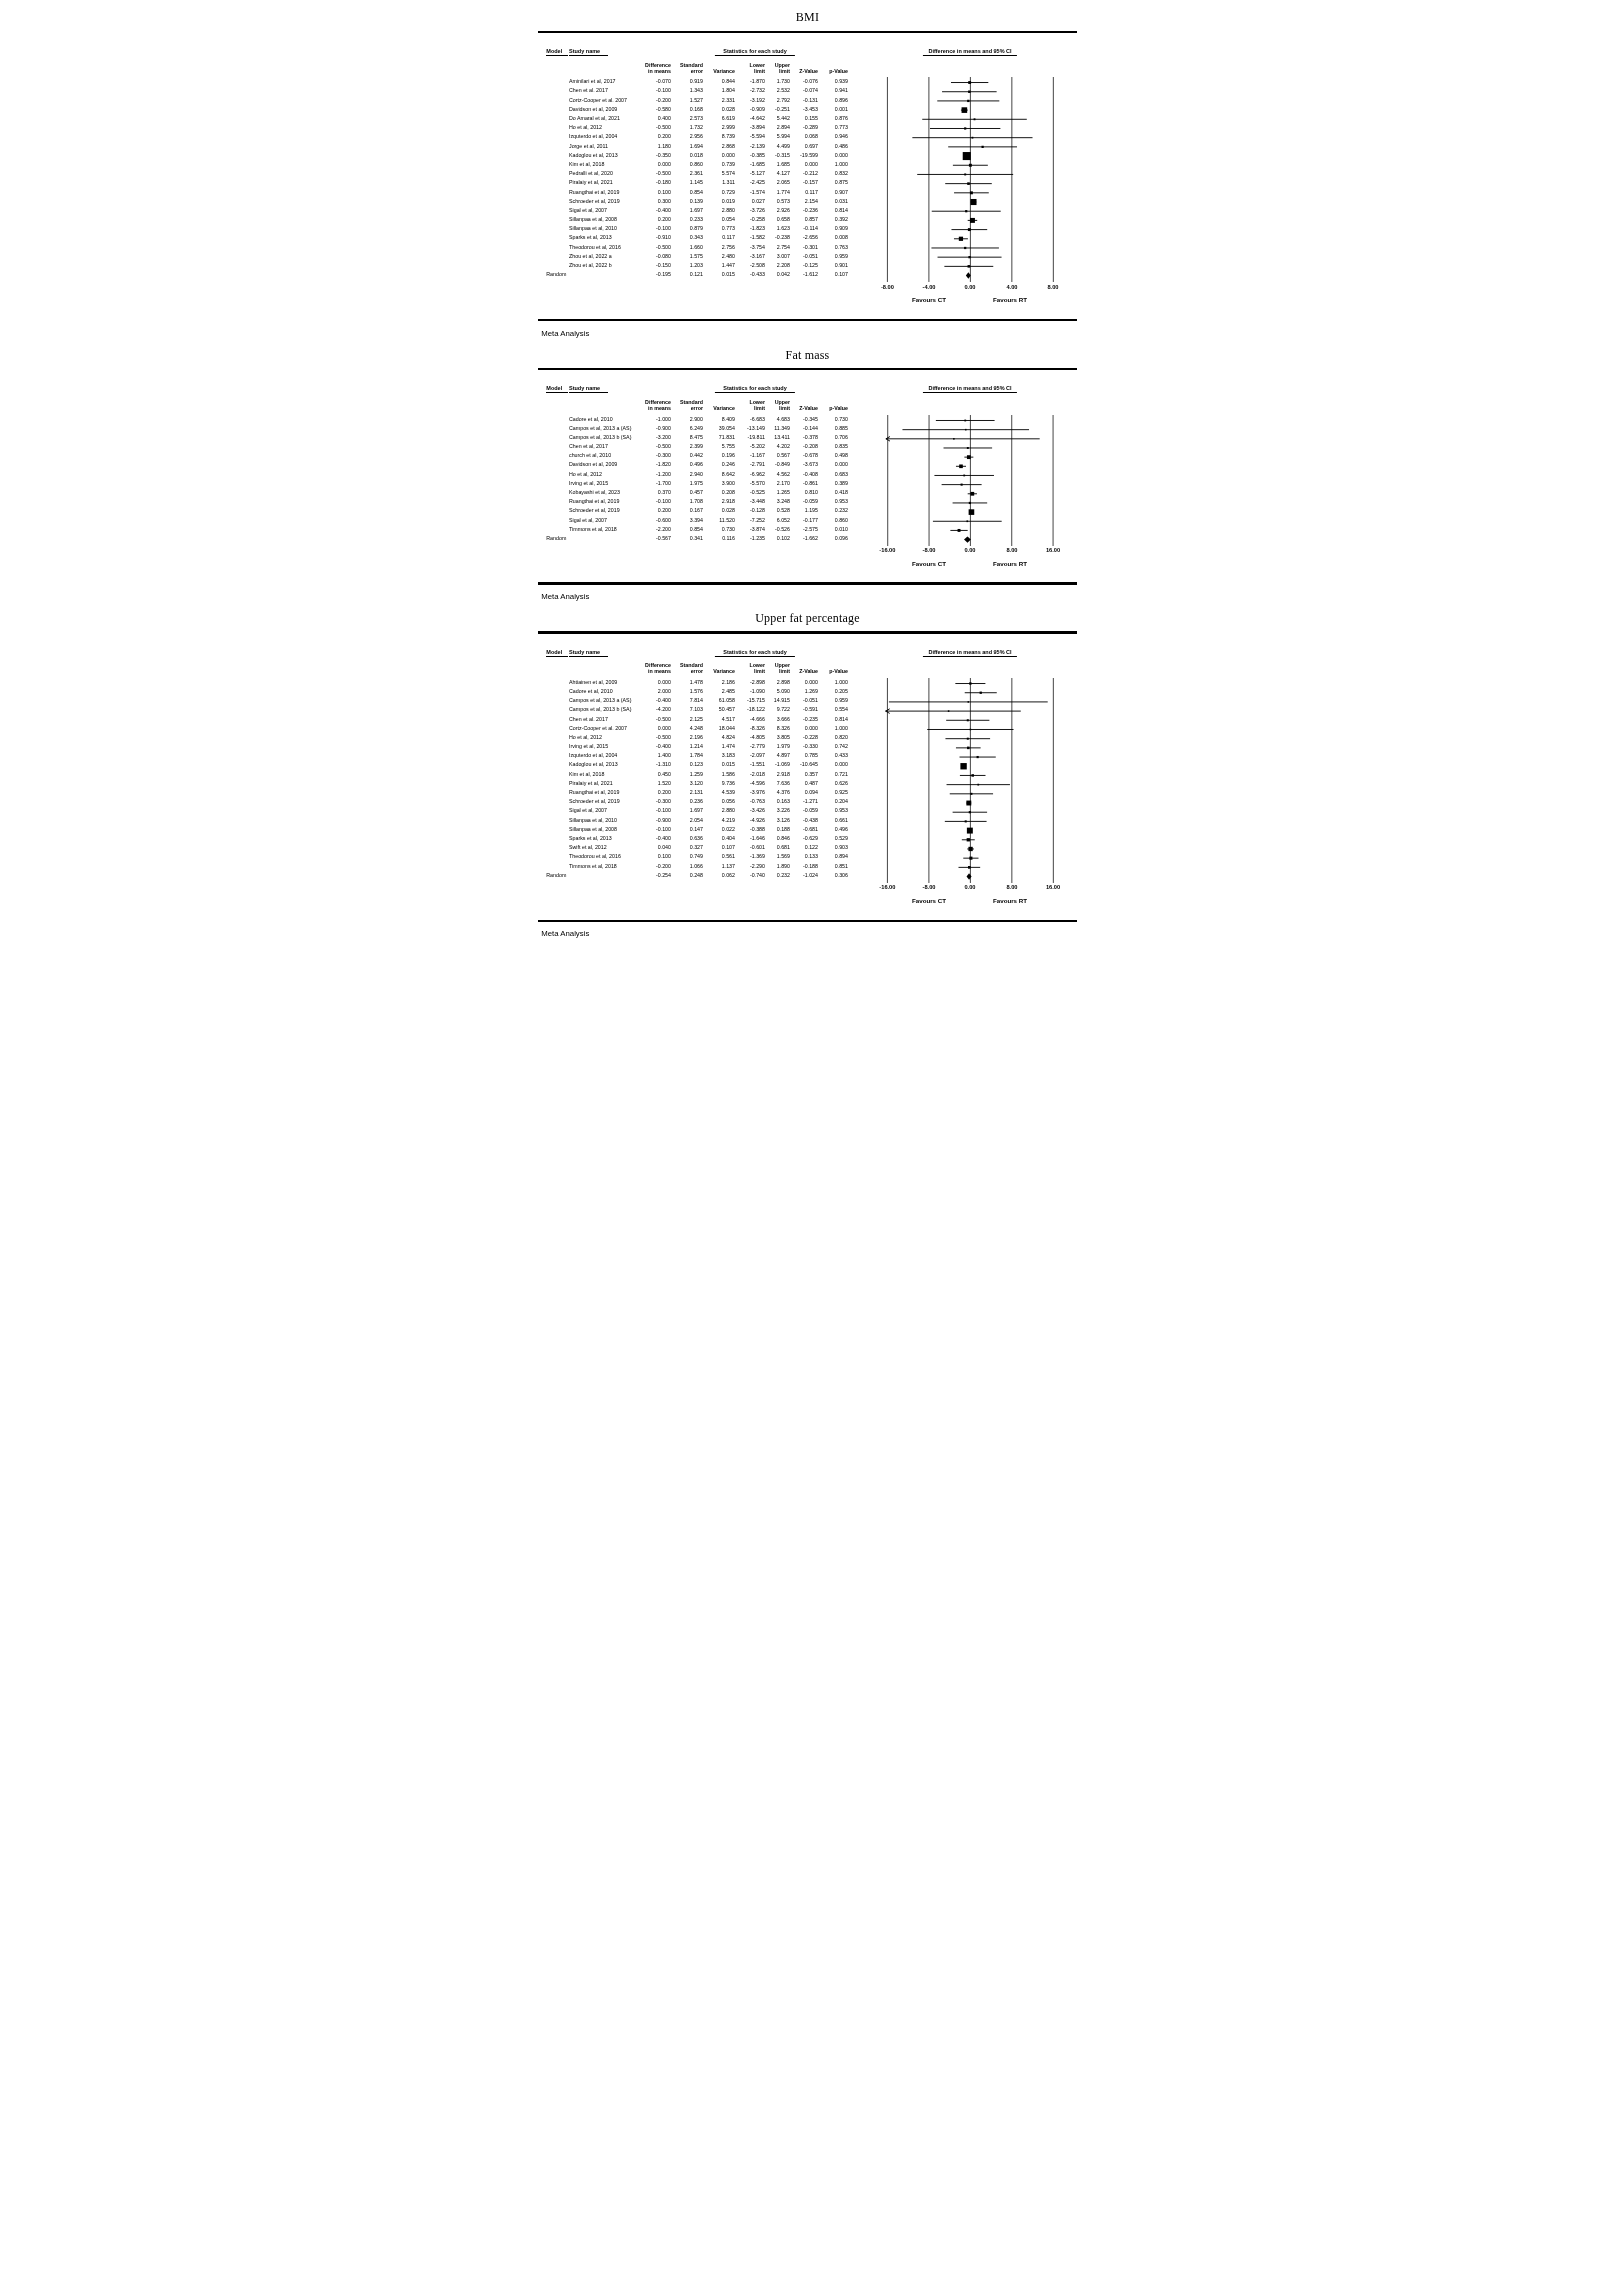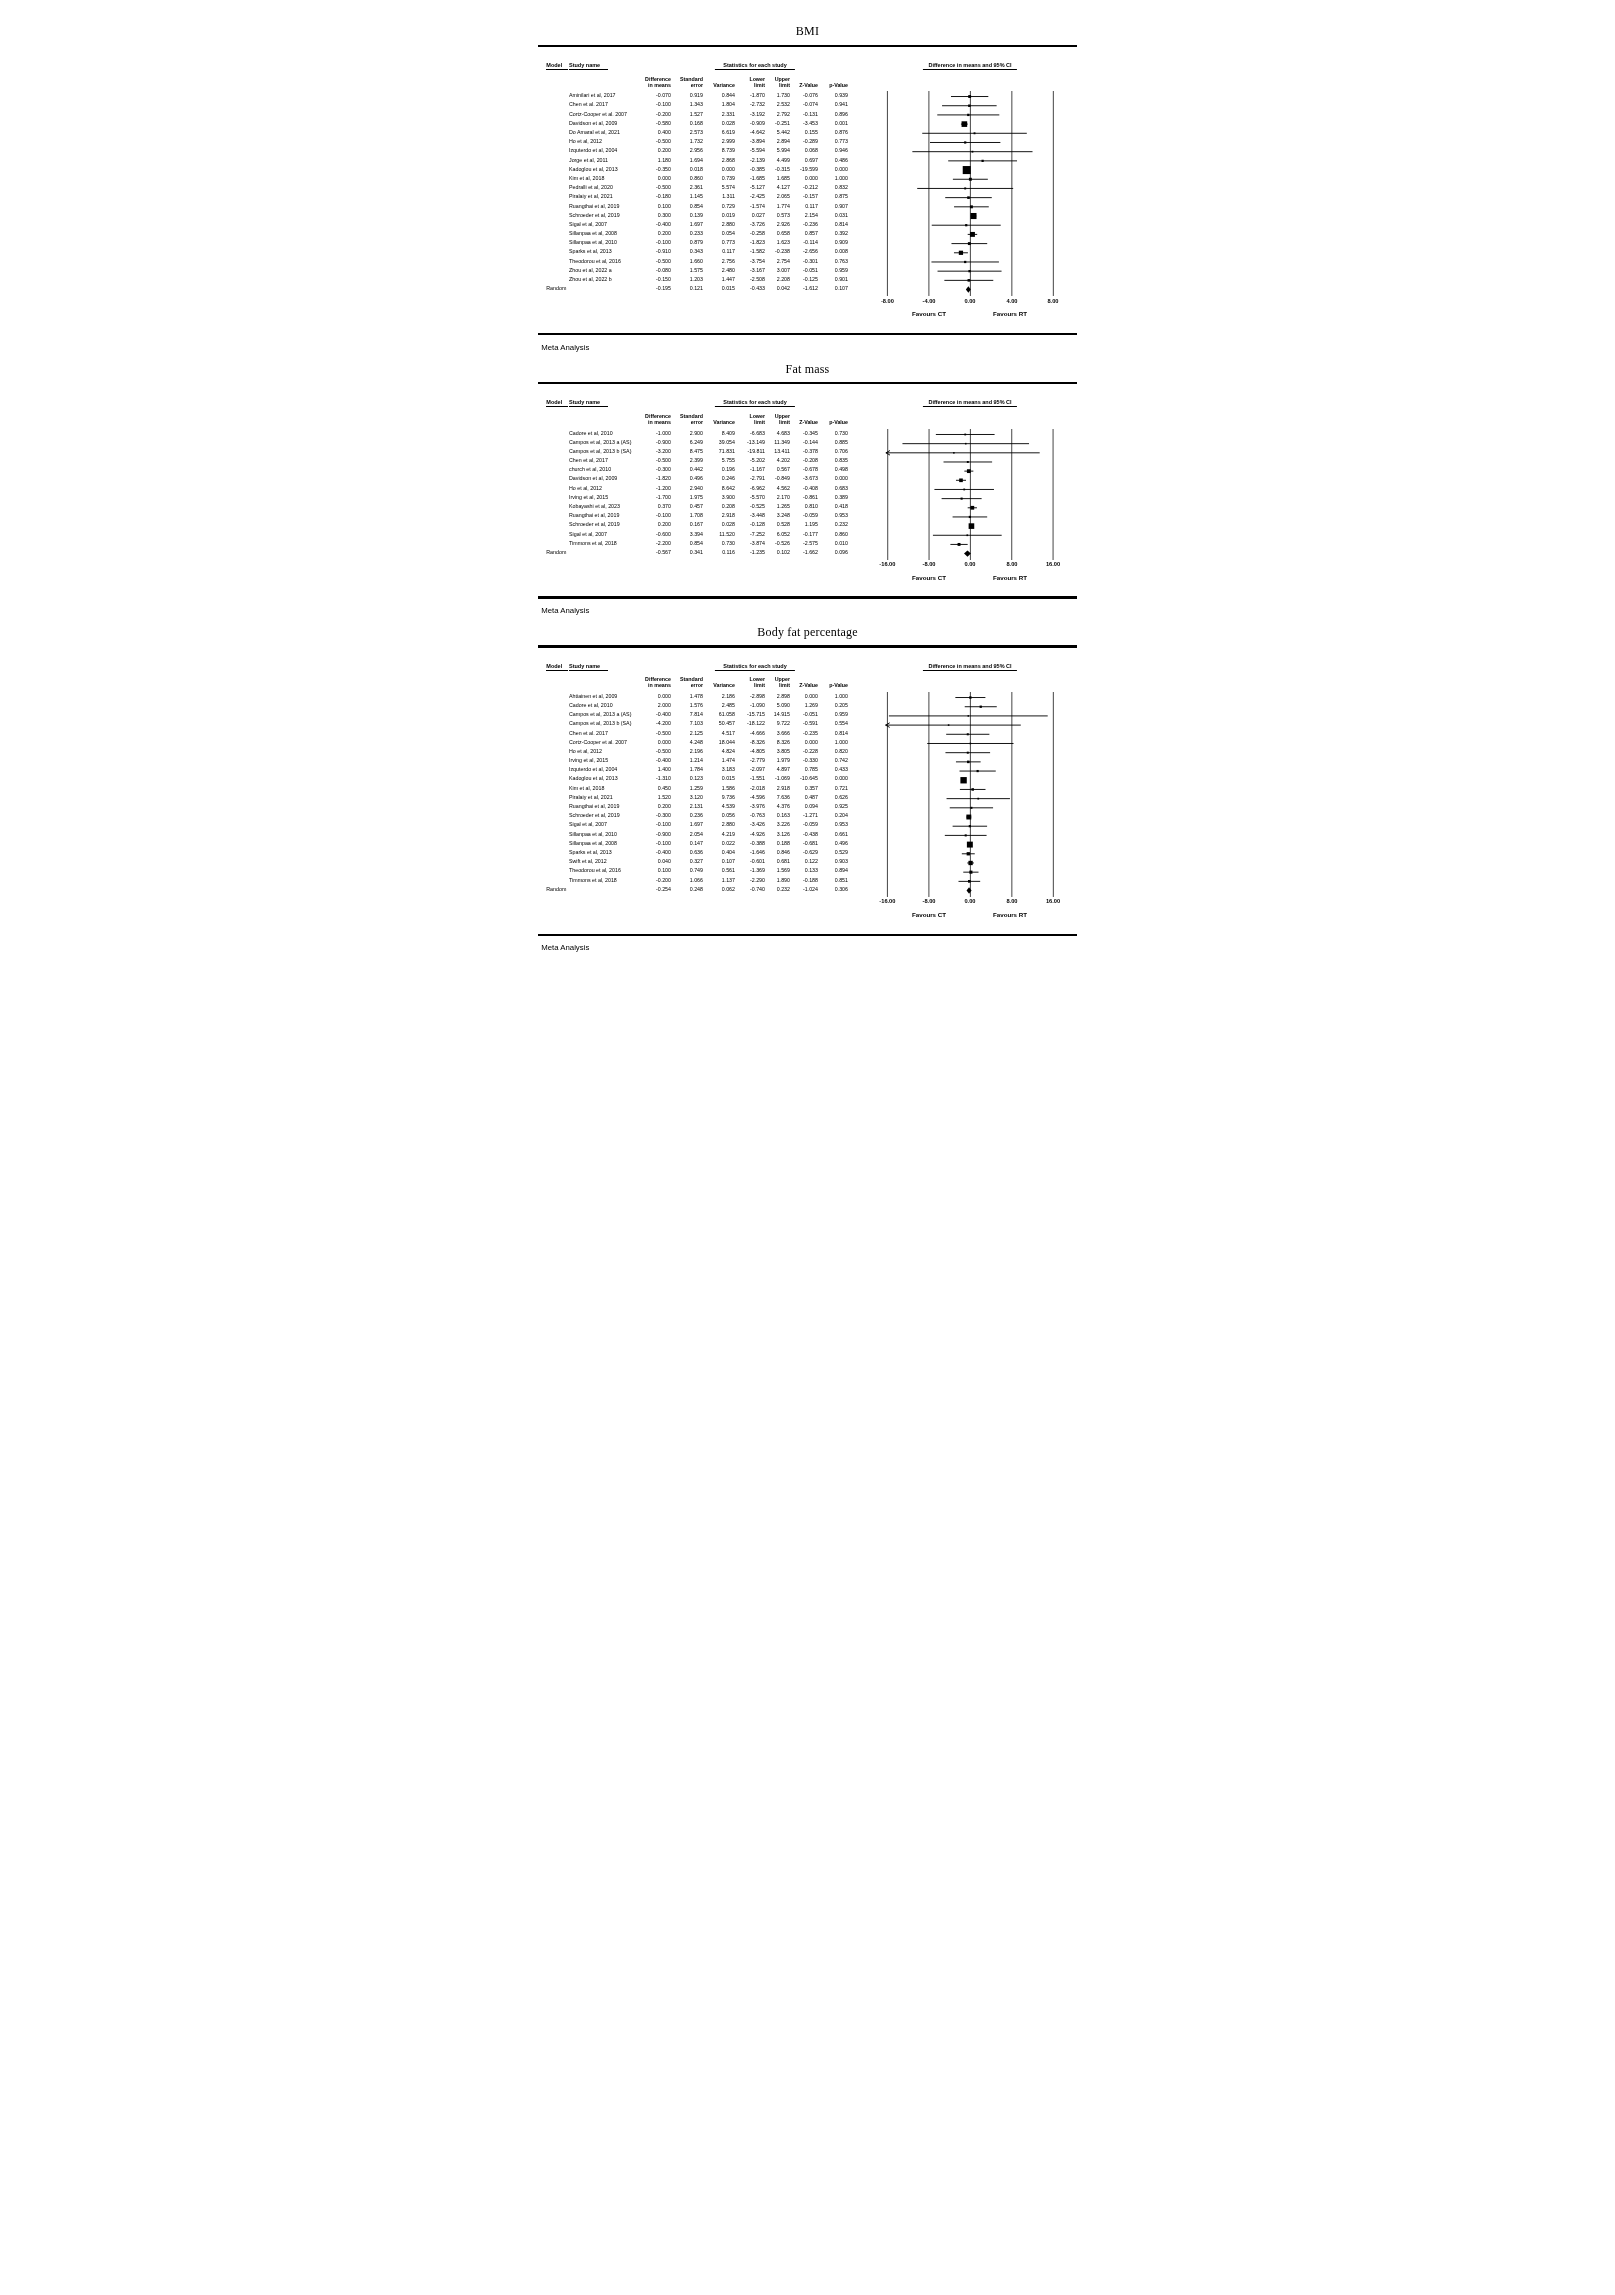--- a/index.html
+++ b/index.html
@@ -1,17 +1,17 @@
 <!DOCTYPE html>
 <html style="font-size:7.3px"><head>
 <meta charset="utf-8">
 <style>
   html,body { margin:0; padding:0; background:#fff; color:#000;
     font-family:"Liberation Sans", sans-serif; }
-  #page { width:539px; margin:0 auto; padding:18px 0 12px; }
+  #page { width:539px; margin:0 auto; padding:4px 0 12px; }
 
   .sec-title { font-family:"Liberation Serif", serif; font-weight:400;
     font-size:12px; text-align:center; margin:6.4px 0 5.5px; letter-spacing:0.2px; }
   .rule { height:2.3px; background:#000; }
   .rule-bottom { margin-top:13px; }
   .meta-label { font-weight:normal; font-size:7.8px; margin:7.3px 0 10px; padding-left:3.2px; }
 
   .headrow { display:flex; height:15.6px; margin-top:7.3px; }
   .headrow .left  { position:relative; width:340px; }
   .headrow .right { position:relative; width:199px; }
@@ -683,21 +683,21 @@
         <span class="fav" style="left:51px">Favours CT</span>
         <span class="fav" style="left:132px">Favours RT</span>
       </div>
     </div>
 
     <div class="rule rule-bottom"></div>
     <div class="meta-label">Meta Analysis</div>
   </section>
 
   <section class="ma-section">
-    <h2 class="sec-title">Body fat percentage</h2>
+    <h2 class="sec-title">Upper fat percentage</h2>
     <div class="rule"></div>
 
     <div class="headrow">
       <div class="left">
         <span class="hlbl h-model">Model</span>
         <span class="hlbl h-study">Study name</span>
         <span class="hlbl h-stats">Statistics for each study</span>
       </div>
       <div class="right">
         <span class="hlbl h-plot">Difference in means and 95% CI</span>

